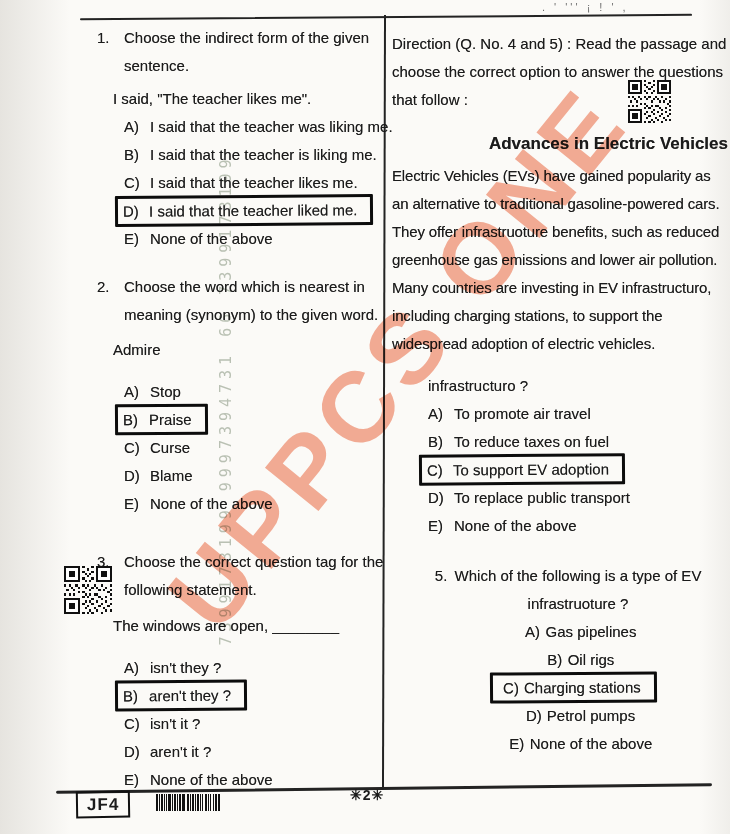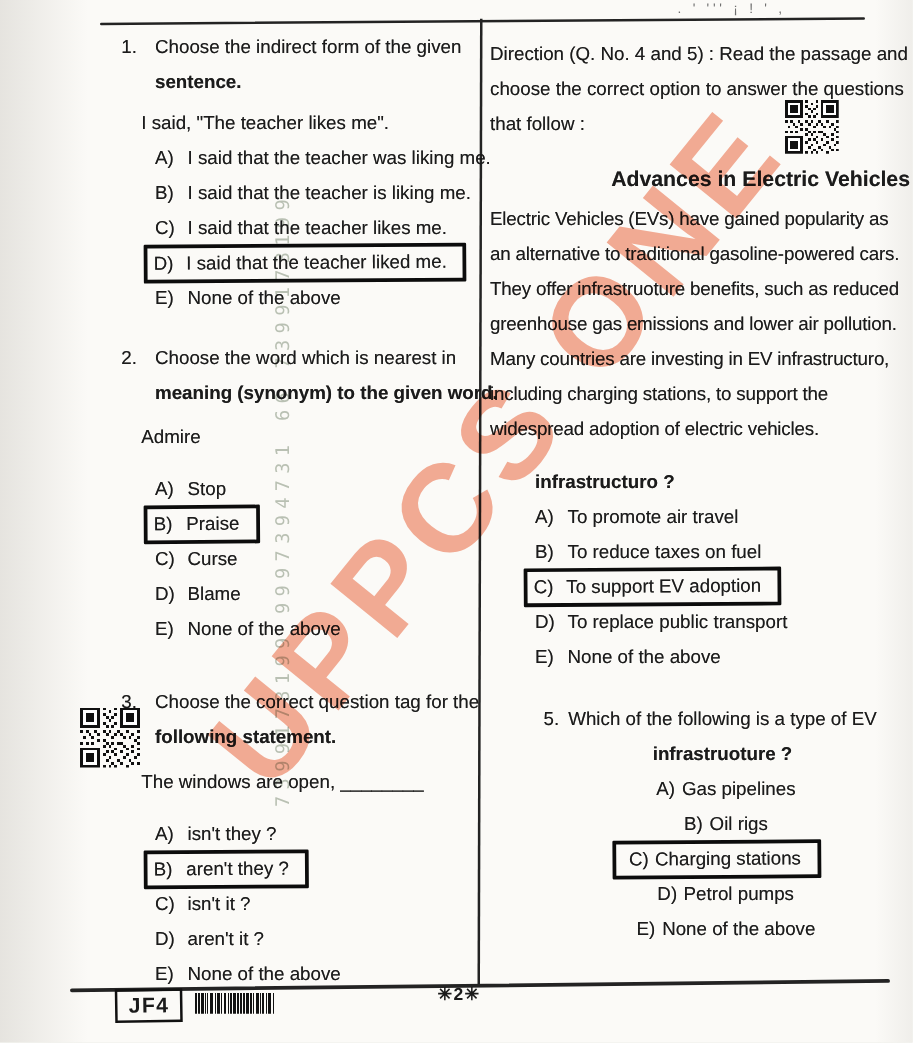--- a/index.html
+++ b/index.html
@@ -36,21 +36,21 @@
     color:#6f6f6f;font-size:11px;letter-spacing:3px;white-space:nowrap;
   }
 
   .col{position:absolute;font-size:15px;line-height:28px;z-index:3;
        text-shadow:0 0 .4px rgba(10,10,10,.55);}
   .col-left{left:88px;top:24px;width:288px;}
   .col-right{left:392px;top:30px;width:336px;}
   .nw{white-space:nowrap;}
 
   .qnum{display:inline-block;width:27px;padding-left:9px;box-sizing:content-box;}
-  .qcont{padding-left:36px;font-weight:bold;}
+  .qcont{padding-left:36px;}
   .stem{padding-left:25px;}
   .opt{padding-left:36px;}
   .olabel{display:inline-block;width:26px;}
   .boxed{
     display:inline-block;border:3px solid #0c0c0c;border-radius:1px;
     padding:0 13px 0 5px;margin:-2px 0 -2px -9px;line-height:25px;
     transform:rotate(-0.4deg);
   }
   .mt5{margin-top:5px;} .mt7{margin-top:7px;} .mt8{margin-top:8px;}
   .mt14{margin-top:14px;} .mt16{margin-top:16px;} .mt20{margin-top:20px;}
@@ -58,21 +58,21 @@
 
   .dir-bold{font-weight:normal;}
   .passage-title{font-weight:bold;text-align:right;font-size:17px;}
   .passage-line{letter-spacing:-0.15px;}
 
   .qr{position:absolute;z-index:4;}
   .qr-left{left:64px;top:566px;width:48px;height:48px;}
   .qr-right{left:628px;top:80px;width:43px;height:43px;}
 
   .footer-code{
-    position:absolute;left:92px;top:791px;z-index:3;
+    position:absolute;left:76px;top:791px;z-index:3;
     border:2.5px solid #111;padding:0 9px;font-size:17px;font-weight:bold;
     letter-spacing:1px;line-height:23px;transform:rotate(-0.9deg);
   }
   .barcode{position:absolute;left:156px;top:794px;width:64px;height:17px;z-index:3;}
   .page-marker{position:absolute;left:350px;top:787px;z-index:3;
     font-size:14px;font-weight:bold;letter-spacing:1px;}
 </style>
 </head>
 <body>
 

